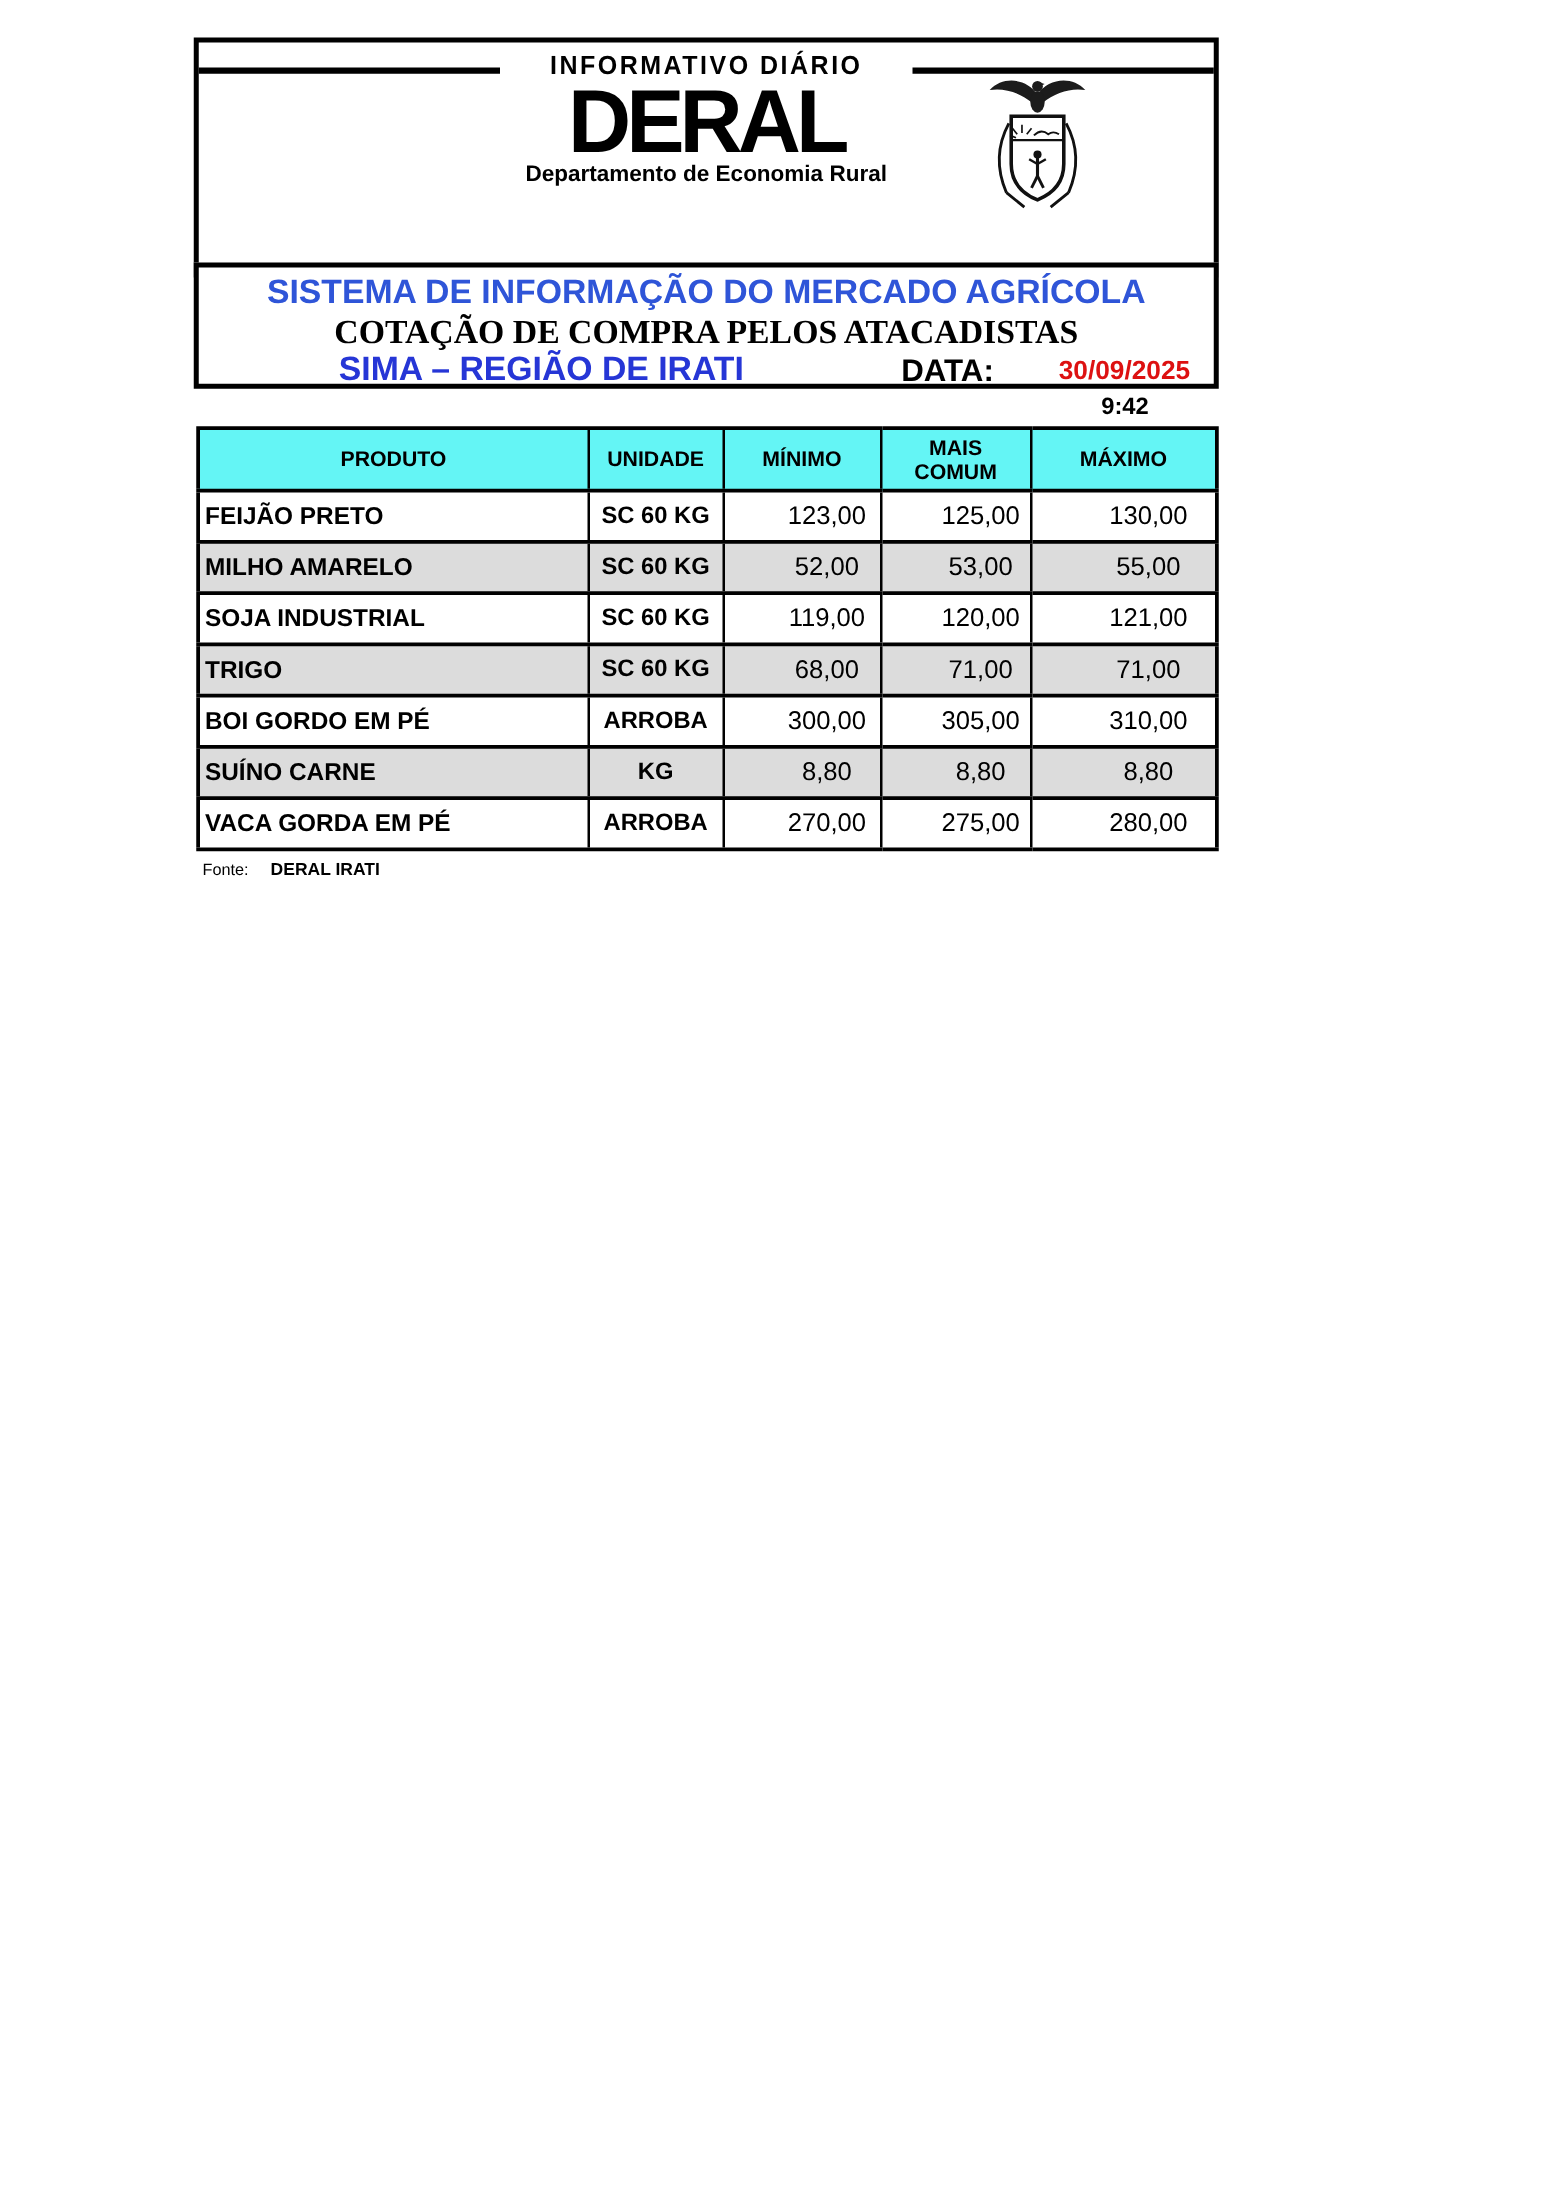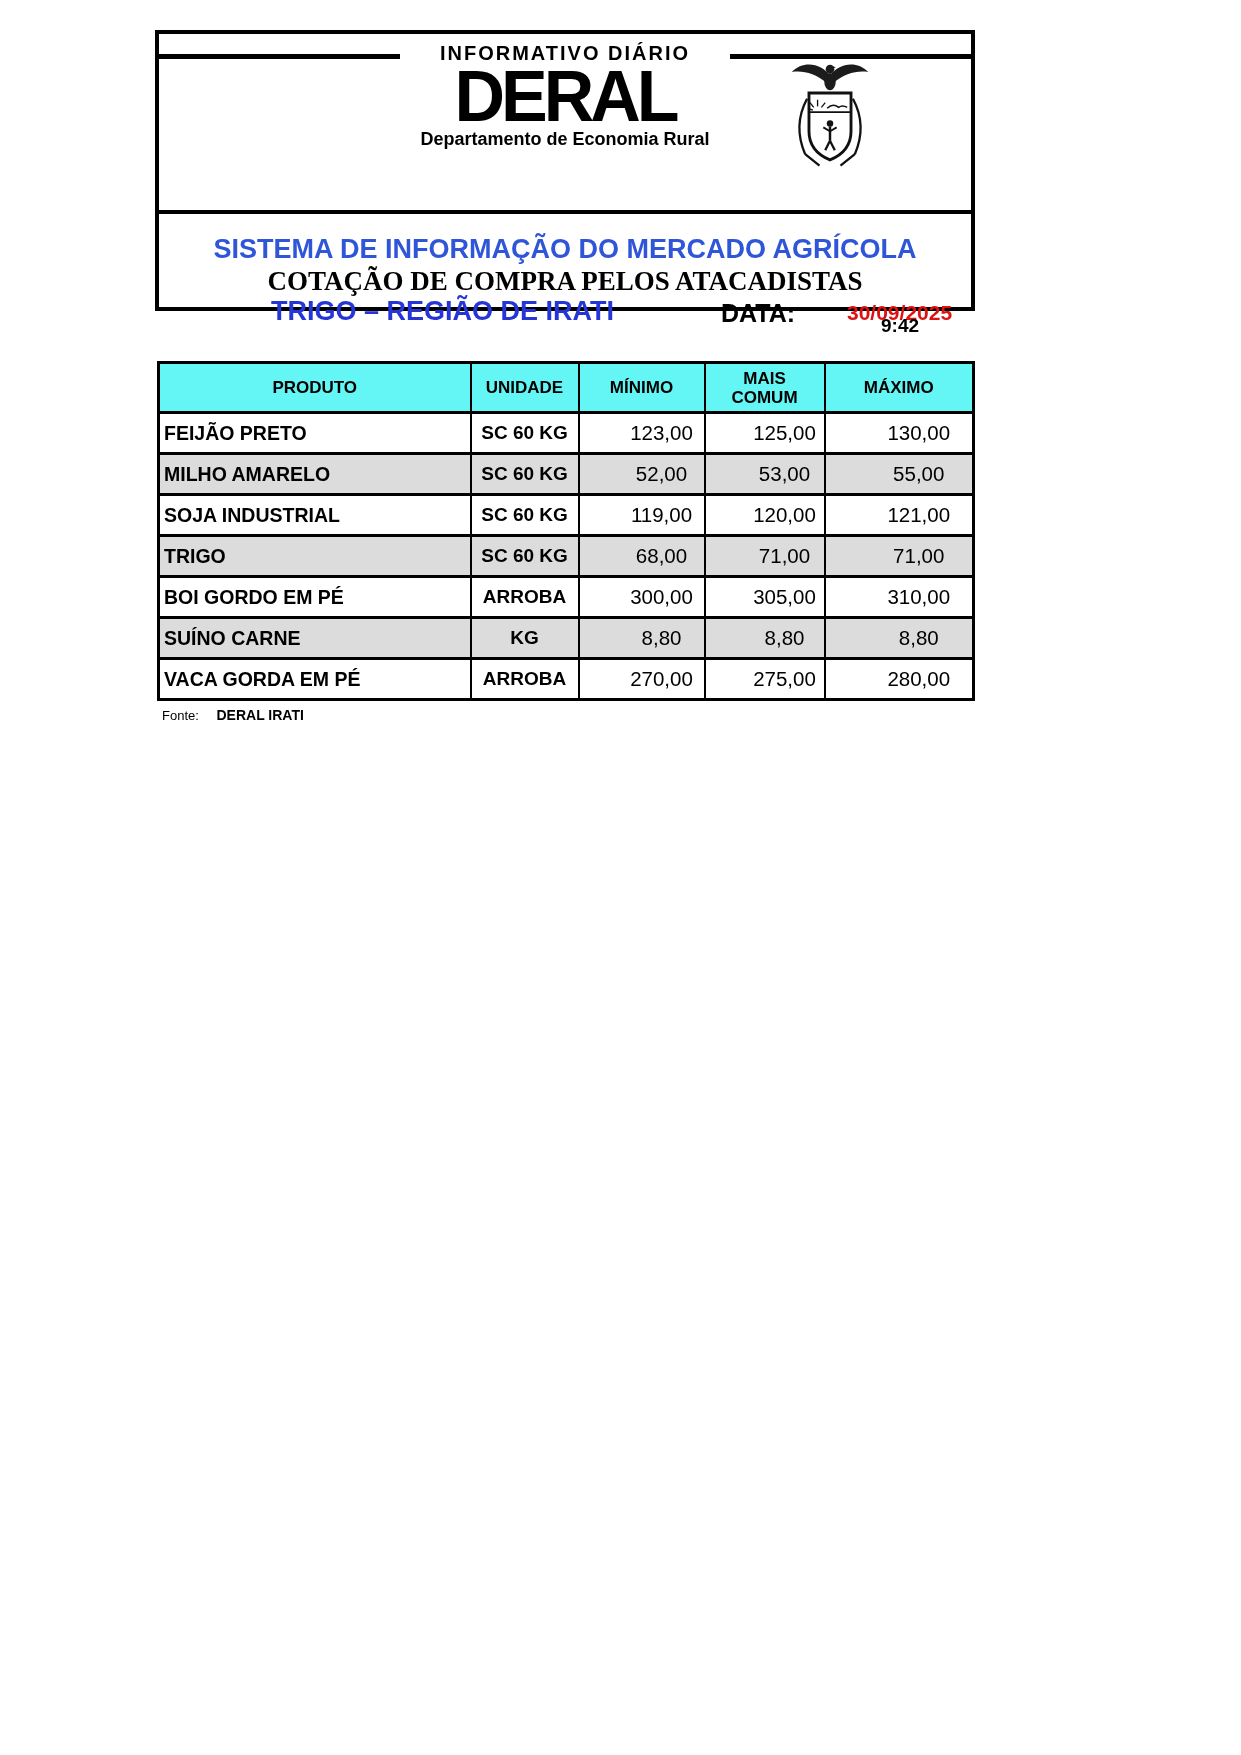--- a/index.html
+++ b/index.html
@@ -39,21 +39,21 @@
     transform:scaleY(1.02);
   }
   .logo-subtitle{
     font-weight:700;font-size:18px;white-space:nowrap;letter-spacing:0px;
   }
   .emblem{position:absolute;right:98px;top:22px;z-index:2;}
 
   
   .title-box{
     position:absolute;left:0;top:180px;width:820px;height:101px;
-    border:4px solid #000;background:#fff;padding-top:19px;
+    border:4px solid #000;background:#fff;padding-top:3px;
   }
   .title-line1{
     text-align:center;font-weight:700;font-size:27px;color:var(--title-blue);
     letter-spacing:0px;line-height:32px;
   }
   .title-line2{
     text-align:center;font-family:"Liberation Serif",serif;font-weight:700;
     font-size:27px;color:#000;line-height:32px;
   }
   .title-line3{position:relative;height:30px;}
@@ -66,21 +66,21 @@
   }
   .date-value{
     position:absolute;left:688px;top:4px;font-weight:700;font-size:21px;color:var(--date-red);
   }
   .time-value{
     position:absolute;left:700px;top:285px;width:90px;text-align:center;
     font-weight:700;font-size:19px;color:#000;
   }
 
   
-  .table-wrap{position:absolute;left:2px;top:311px;width:816px;margin-top:20px;}
+  .table-wrap{position:absolute;left:2px;top:311px;width:816px;}
   table.price{
     border-collapse:collapse;width:815px;table-layout:fixed;
     border:3px solid #000;
   }
   col.c-product{width:312px;}
   col.c-unit{width:108px;}
   col.c-min{width:126px;}
   col.c-common{width:120px;}
   col.c-max{width:149px;}
   table.price th{
@@ -150,21 +150,21 @@
         <path d="M69 44 Q84 72 71 102" fill="none" stroke="#111" stroke-width="2.4"></path>
         <path d="M19 102 L34 114 M71 102 L56 114" stroke="#111" stroke-width="2.4"></path>
       </svg>
     </span>
   </div>
 
   <div class="title-box">
     <div class="title-line1">SISTEMA DE INFORMAÇÃO DO MERCADO AGRÍCOLA</div>
     <div class="title-line2">COTAÇÃO DE COMPRA PELOS ATACADISTAS</div>
     <div class="title-line3">
-      <span class="sima-region">TRIGO – REGIÃO DE IRATI</span>
+      <span class="sima-region">SIMA – REGIÃO DE IRATI</span>
       <span class="date-label">DATA:</span>
       <span class="date-value">30/09/2025</span>
     </div>
   </div>
 
   <div class="time-value">9:42</div>
 
   <div class="table-wrap">
     <table class="price">
       <colgroup>

